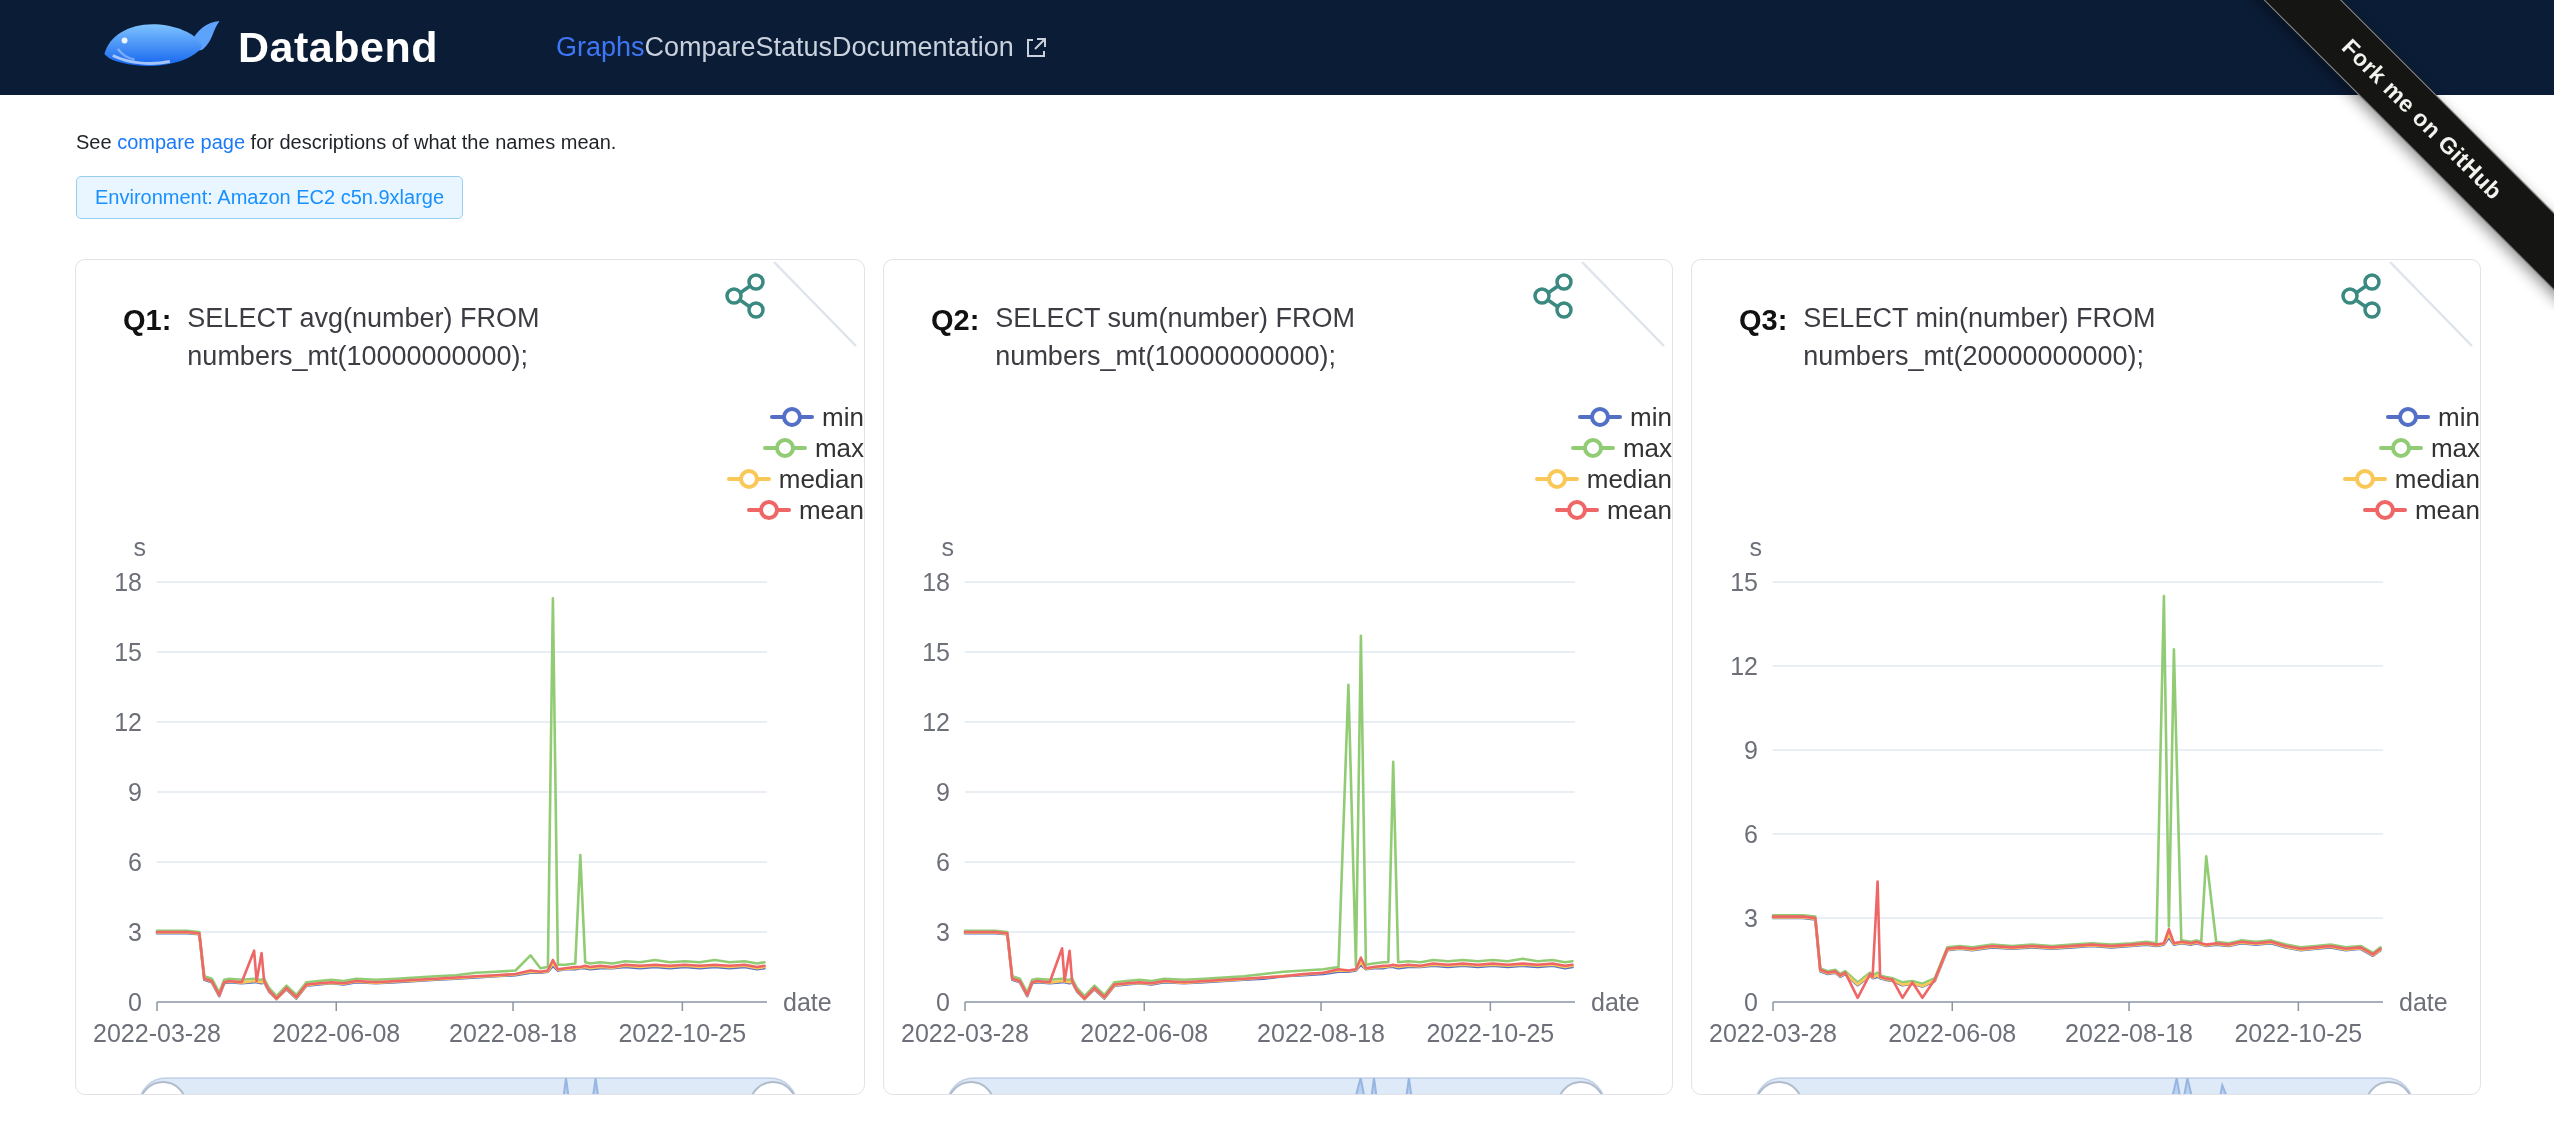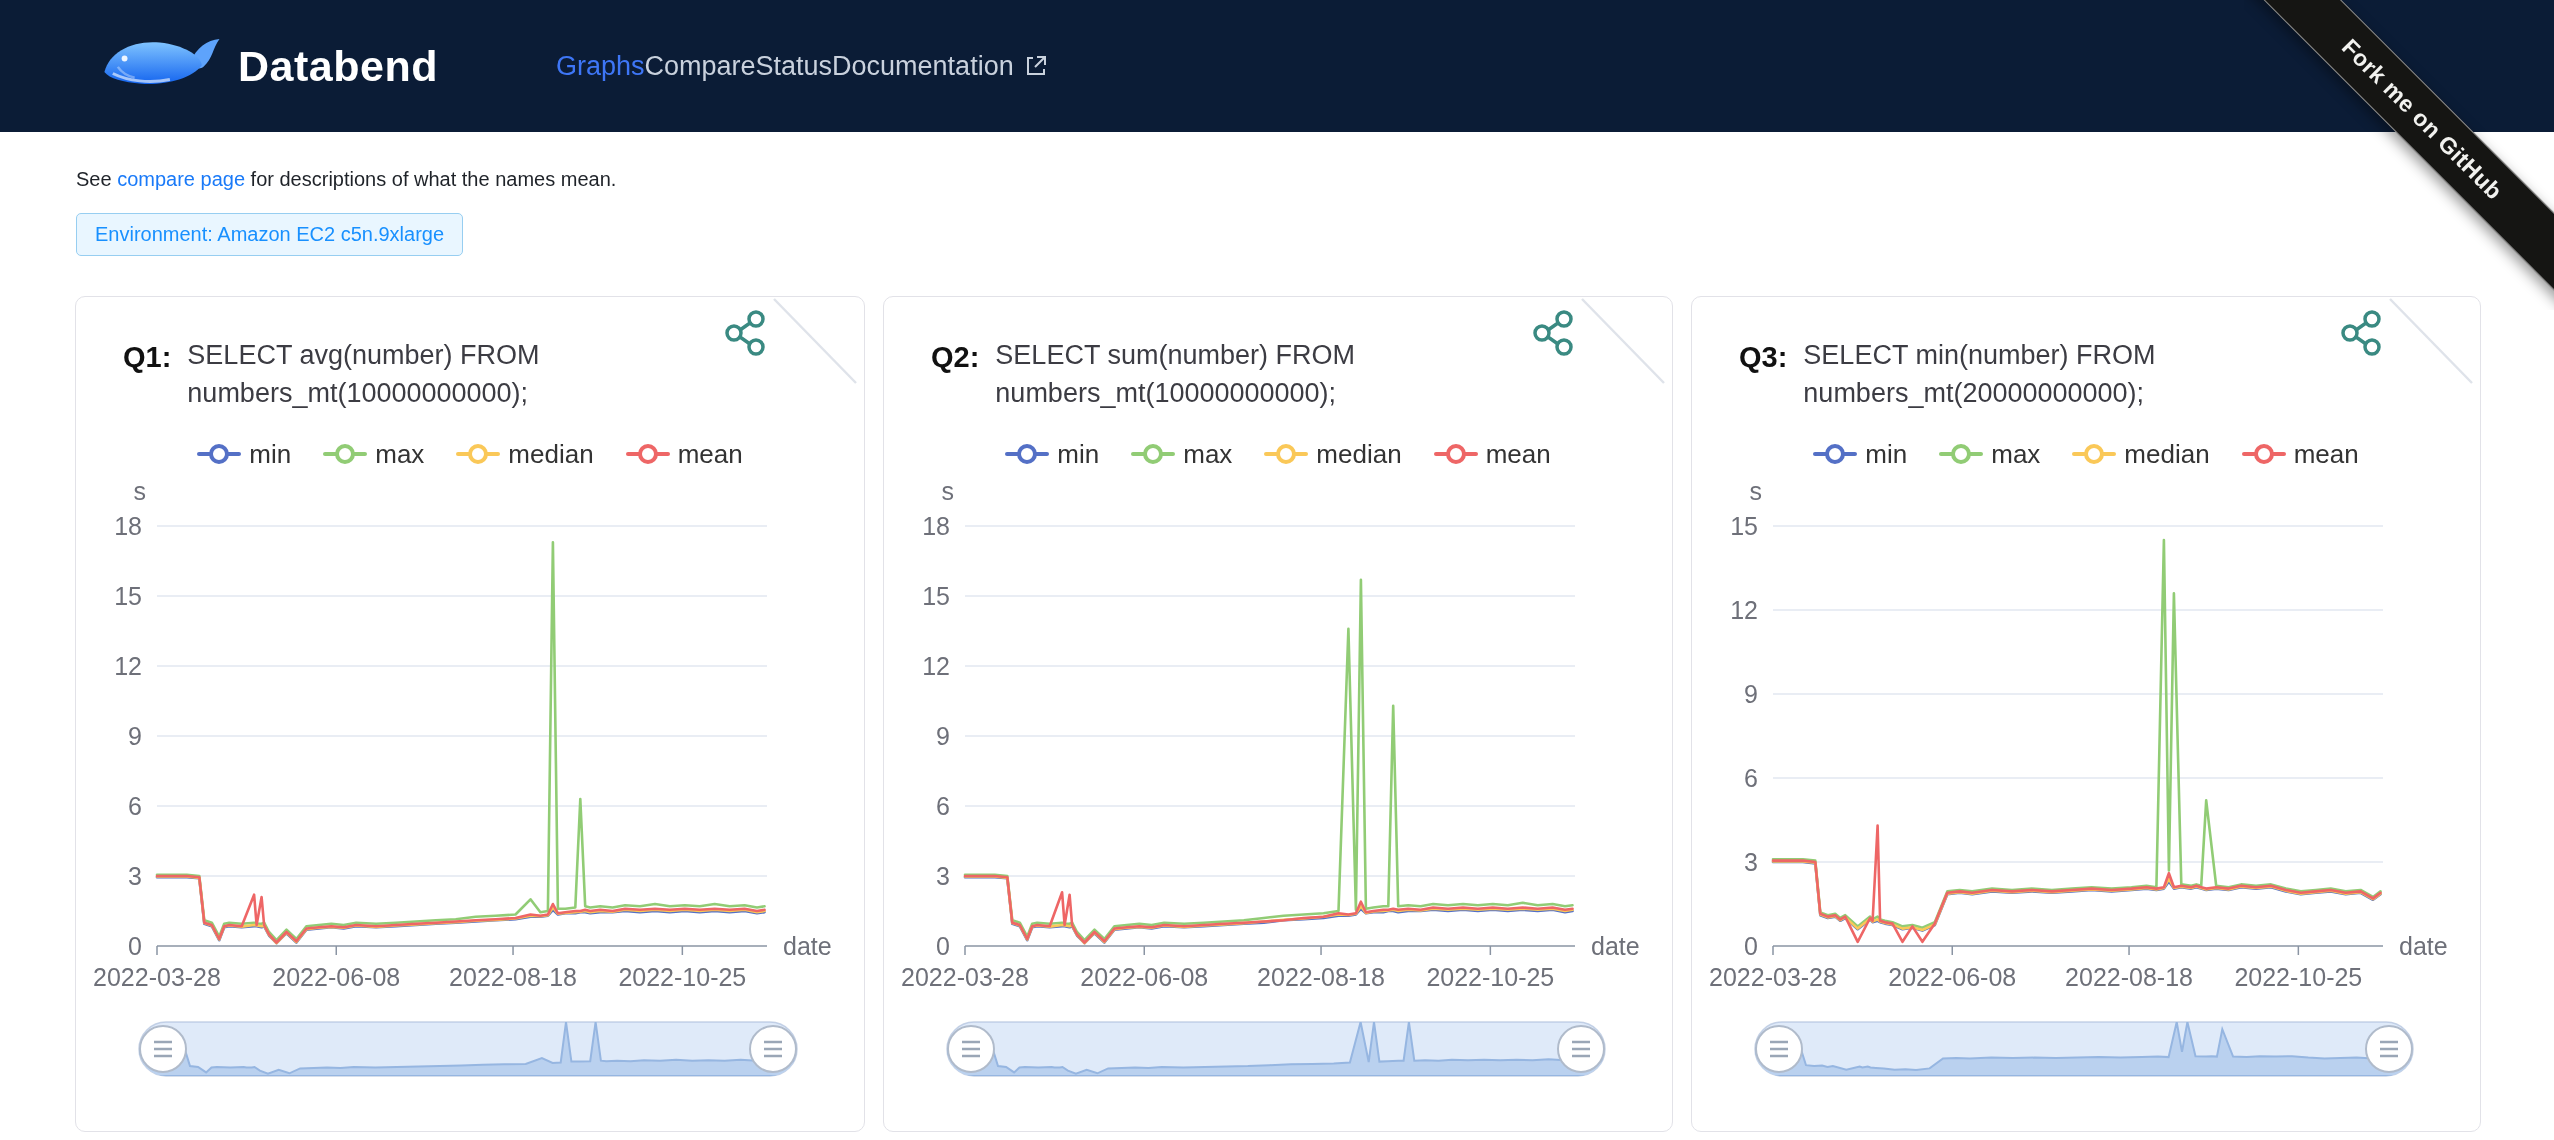--- a/index.html
+++ b/index.html
@@ -1,21 +1,21 @@
 <!DOCTYPE html>
 <html><head>
 <meta charset="utf-8">
 <style>
   html,body{margin:0;padding:0;}
   body{
     width:2554px;height:1140px;position:relative;overflow:hidden;
     background:#ffffff;font-family:"Liberation Sans",sans-serif;color:#222;
   }
   
-  .header{display:flex;align-items:center;height:132px;background:#0b1c36;padding-left:96px;box-sizing:border-box;}
+  .header{display:flex;align-items:center;height:95px;background:#0b1c36;padding-left:96px;box-sizing:border-box;}
   .logo{width:126px;height:76px;display:block;}
   .brand{color:#ffffff;font-size:43px;font-weight:bold;margin-left:16px;letter-spacing:0.5px;}
   .nav{display:flex;align-items:center;margin-left:118px;}
   .nav-item{font-size:27px;color:#c9d1dd;cursor:pointer;display:flex;align-items:center;gap:10px;text-decoration:none;}
   .nav-item.active{color:#3e76f6;}
   .ext-icon{width:24px;height:24px;}
   
   .ribbon-wrap{position:absolute;top:0;right:0;width:310px;height:310px;overflow:hidden;z-index:20;}
   .ribbon{
     position:absolute;top:92px;right:-118px;transform:rotate(45deg);
@@ -35,21 +35,21 @@
   
   .cards{display:flex;gap:18px;margin:40px 0 0 75px;}
   .card{
     position:relative;width:790px;height:836px;box-sizing:border-box;
     background:#fff;border:1.5px solid #e2e2e8;border-radius:10px;overflow:hidden;
   }
   .corner{position:absolute;top:0;right:0;width:160px;height:120px;cursor:pointer;}
   .card-head{display:flex;margin:40px 0 4px 47px;}
   .q-label{font-size:29px;font-weight:bold;color:#111;margin-right:16px;line-height:1.4;}
   .q-text{font-size:27px;color:#3c3c43;width:420px;line-height:1.4;}
-  .legend{display:flex;justify-content:center;align-items:flex-start;gap:32px;margin-top:26px;}
+  .legend{display:flex;justify-content:center;align-items:flex-end;margin-top:26px;flex-direction:column;}
   .legend-item{display:inline-flex;align-items:center;gap:8px;cursor:pointer;}
   .legend-item .lname{font-size:26px;color:#333;}
   .lmark{position:relative;width:44px;height:21px;display:inline-flex;align-items:center;justify-content:center;}
   .lline{position:absolute;left:0;right:0;top:8.5px;height:4px;border-radius:2px;}
   .lcircle{position:relative;width:12px;height:12px;border-radius:50%;border:4.5px solid #888;background:#fff;}
   .plot{display:block;margin-top:6px;width:790px;height:520px;}
   .plot text{font-size:25px;fill:#6e7079;font-family:"Liberation Sans",sans-serif;}
   .grid{stroke:#e2e7f0;stroke-width:1.5;}
   .axisline{stroke:#8a94a3;stroke-width:1.5;}
   .slider{display:block;margin-top:12px;width:790px;height:90px;cursor:pointer;}

